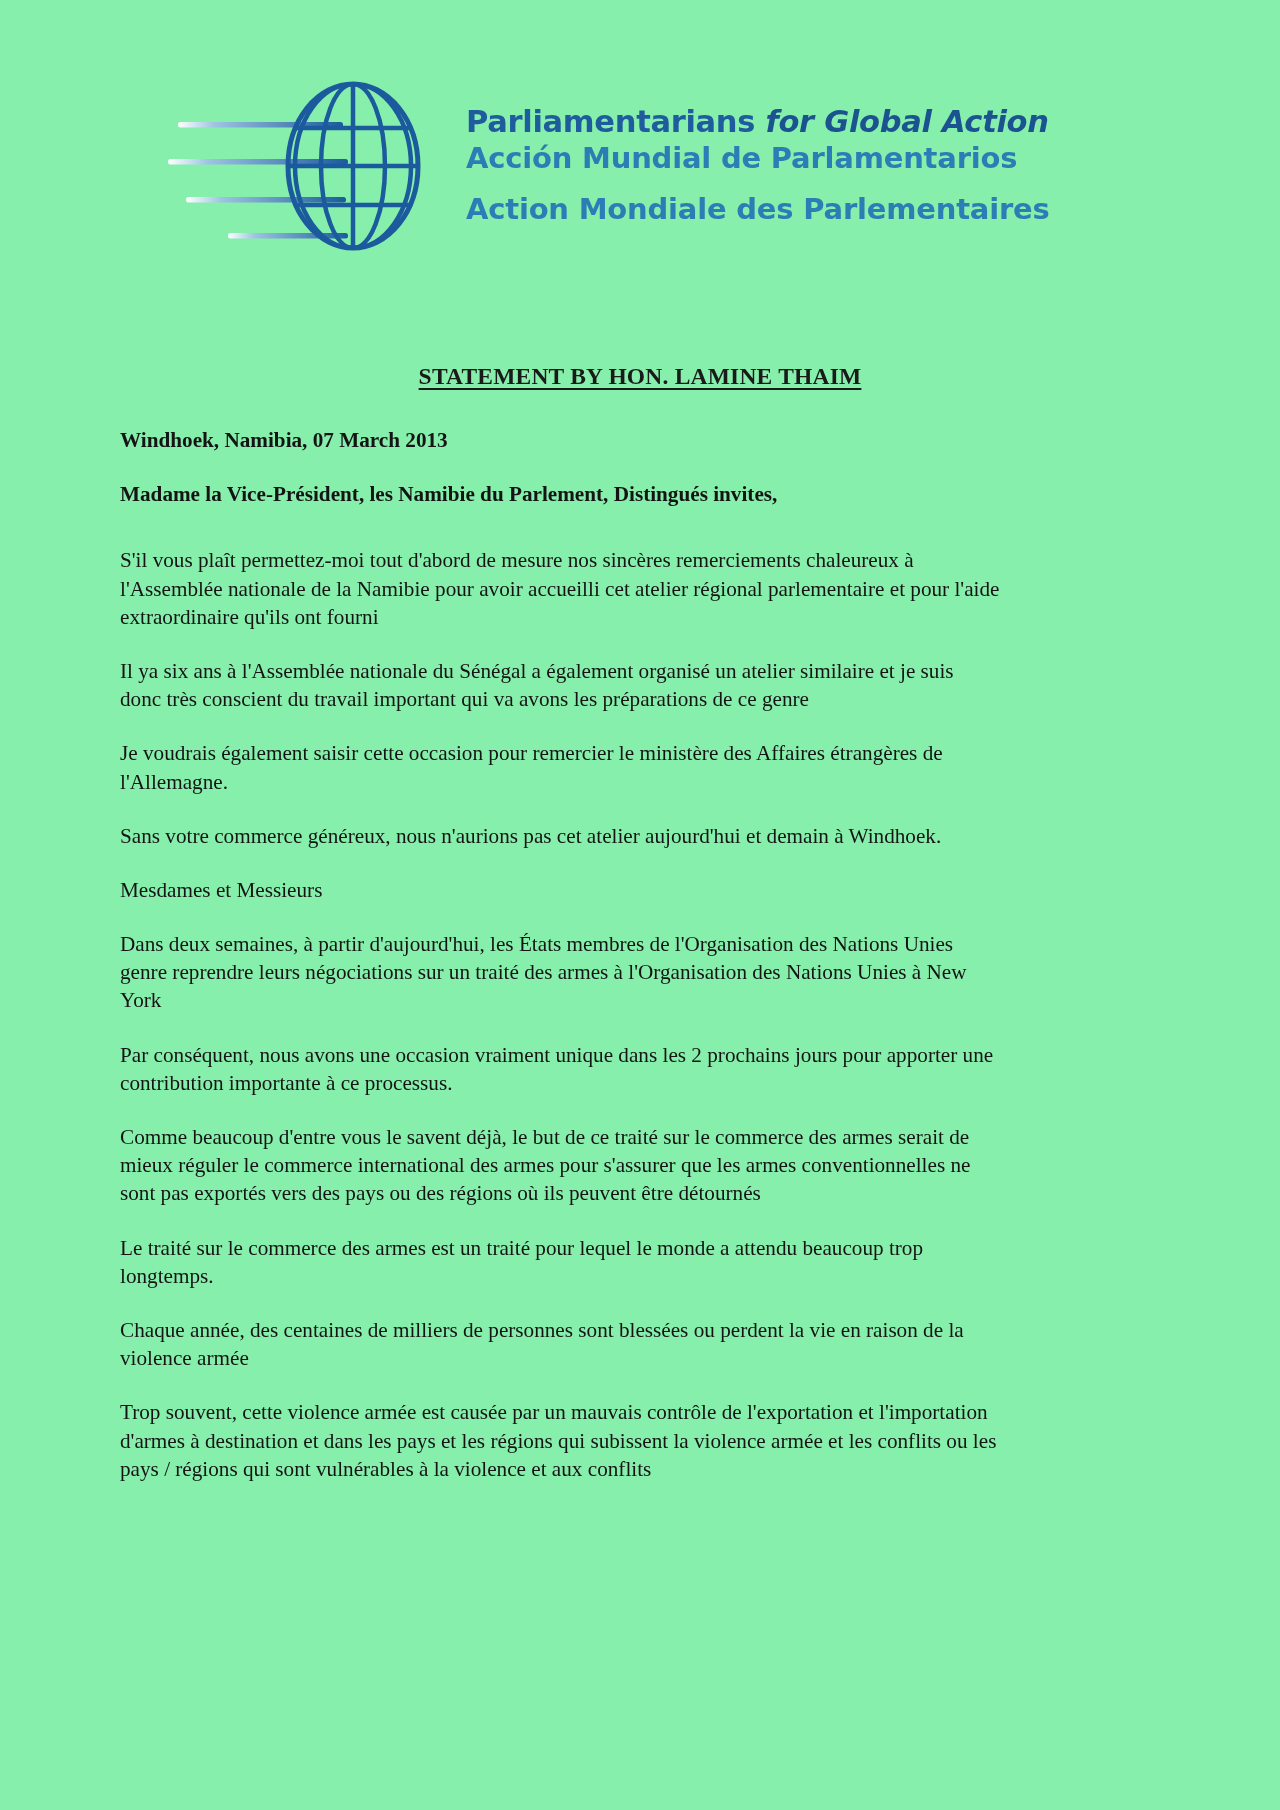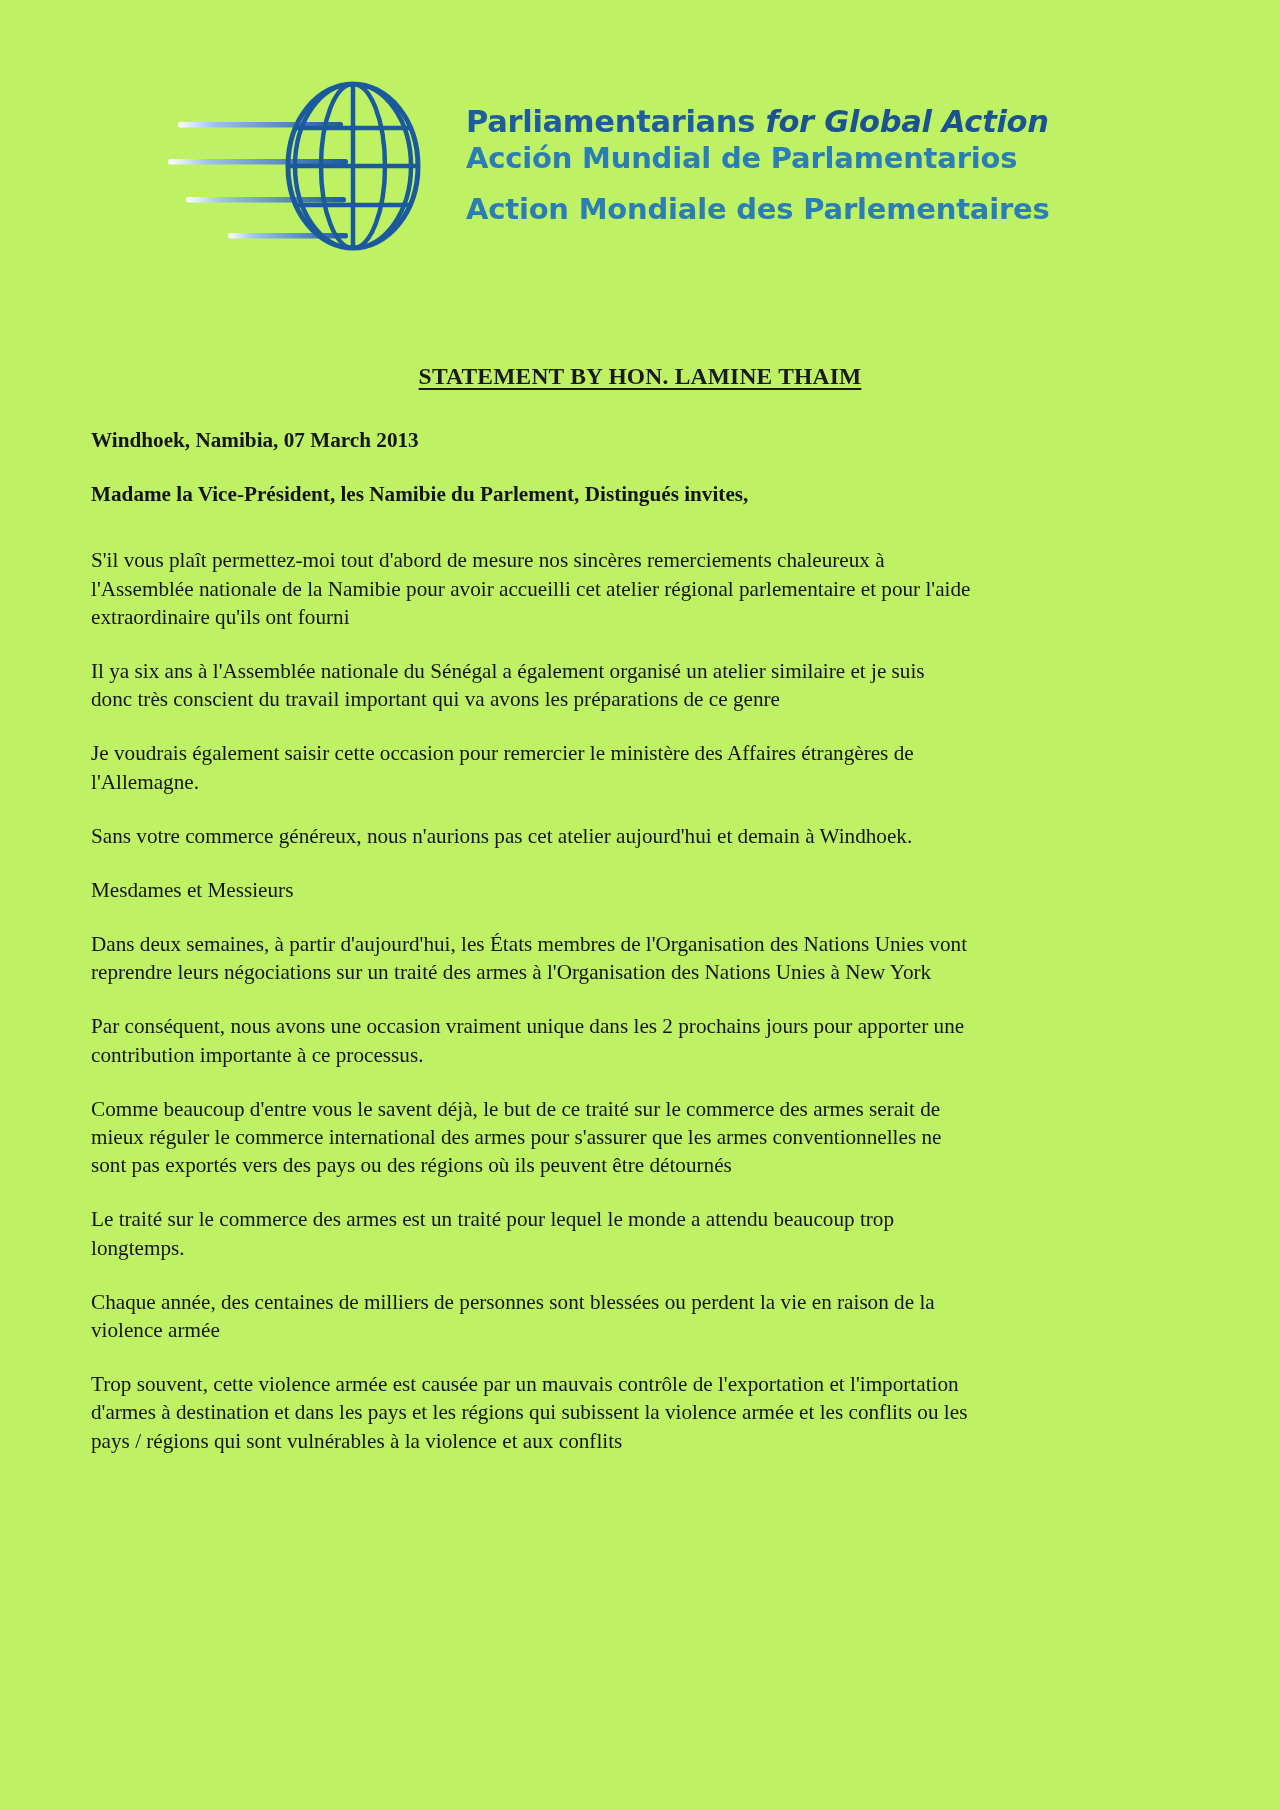--- a/index.html
+++ b/index.html
@@ -11,21 +11,21 @@
     width: 1280px;
     height: 1810px;
     font-family: "Liberation Serif", "DejaVu Serif", serif;
     color: #1a1a1a;
     overflow: hidden;
   }
   .page {
     position: relative;
     width: 1280px;
     height: 1810px;
-    background: #bef264;
+    background: #86efac;
     box-sizing: border-box;
   }
 
   
   .letterhead {
     position: absolute;
     left: 0;
     top: 78px;
     width: 1280px;
     height: 175px;
@@ -90,21 +90,21 @@
     font-weight: bold;
     letter-spacing: 0.2px;
   }
   .doc-title span.u {
     text-decoration: underline;
     text-underline-offset: 4px;
   }
 
   .body-block {
     position: absolute;
-    left: 91px;
+    left: 120px;
     top: 398px;
     width: 880px;
   }
   p.para {
     margin: 0 0 14px 0;
     font-size: 21.2px;
     line-height: 1.33;
     text-align: left;
     color: #141414;
   }
@@ -184,21 +184,21 @@
 
     <p class="para">Je voudrais également saisir cette occasion pour remercier le ministère des Affaires étrangères de l'Allemagne.</p>
     <div class="spacer-sm"></div>
 
     <p class="para">Sans votre commerce généreux, nous n'aurions pas cet atelier aujourd'hui et demain à Windhoek.</p>
     <div class="spacer-sm"></div>
 
     <p class="para">Mesdames et Messieurs</p>
     <div class="spacer-sm"></div>
 
-    <p class="para">Dans deux semaines, à partir d'aujourd'hui, les États membres de l'Organisation des Nations Unies vont reprendre leurs négociations sur un traité des armes à l'Organisation des Nations Unies à New York</p>
+    <p class="para">Dans deux semaines, à partir d'aujourd'hui, les États membres de l'Organisation des Nations Unies genre reprendre leurs négociations sur un traité des armes à l'Organisation des Nations Unies à New York</p>
     <div class="spacer-sm"></div>
 
     <p class="para">Par conséquent, nous avons une occasion vraiment unique dans les 2 prochains jours pour apporter une contribution importante à ce processus.</p>
     <div class="spacer-sm"></div>
 
     <p class="para">Comme beaucoup d'entre vous le savent déjà, le but de ce traité sur le commerce des armes serait de mieux réguler le commerce international des armes pour s'assurer que les armes conventionnelles ne sont pas exportés vers des pays ou des régions où ils peuvent être détournés</p>
     <div class="spacer-sm"></div>
 
     <p class="para">Le traité sur le commerce des armes est un traité pour lequel le monde a attendu beaucoup trop longtemps.</p>
     <div class="spacer-sm"></div>

